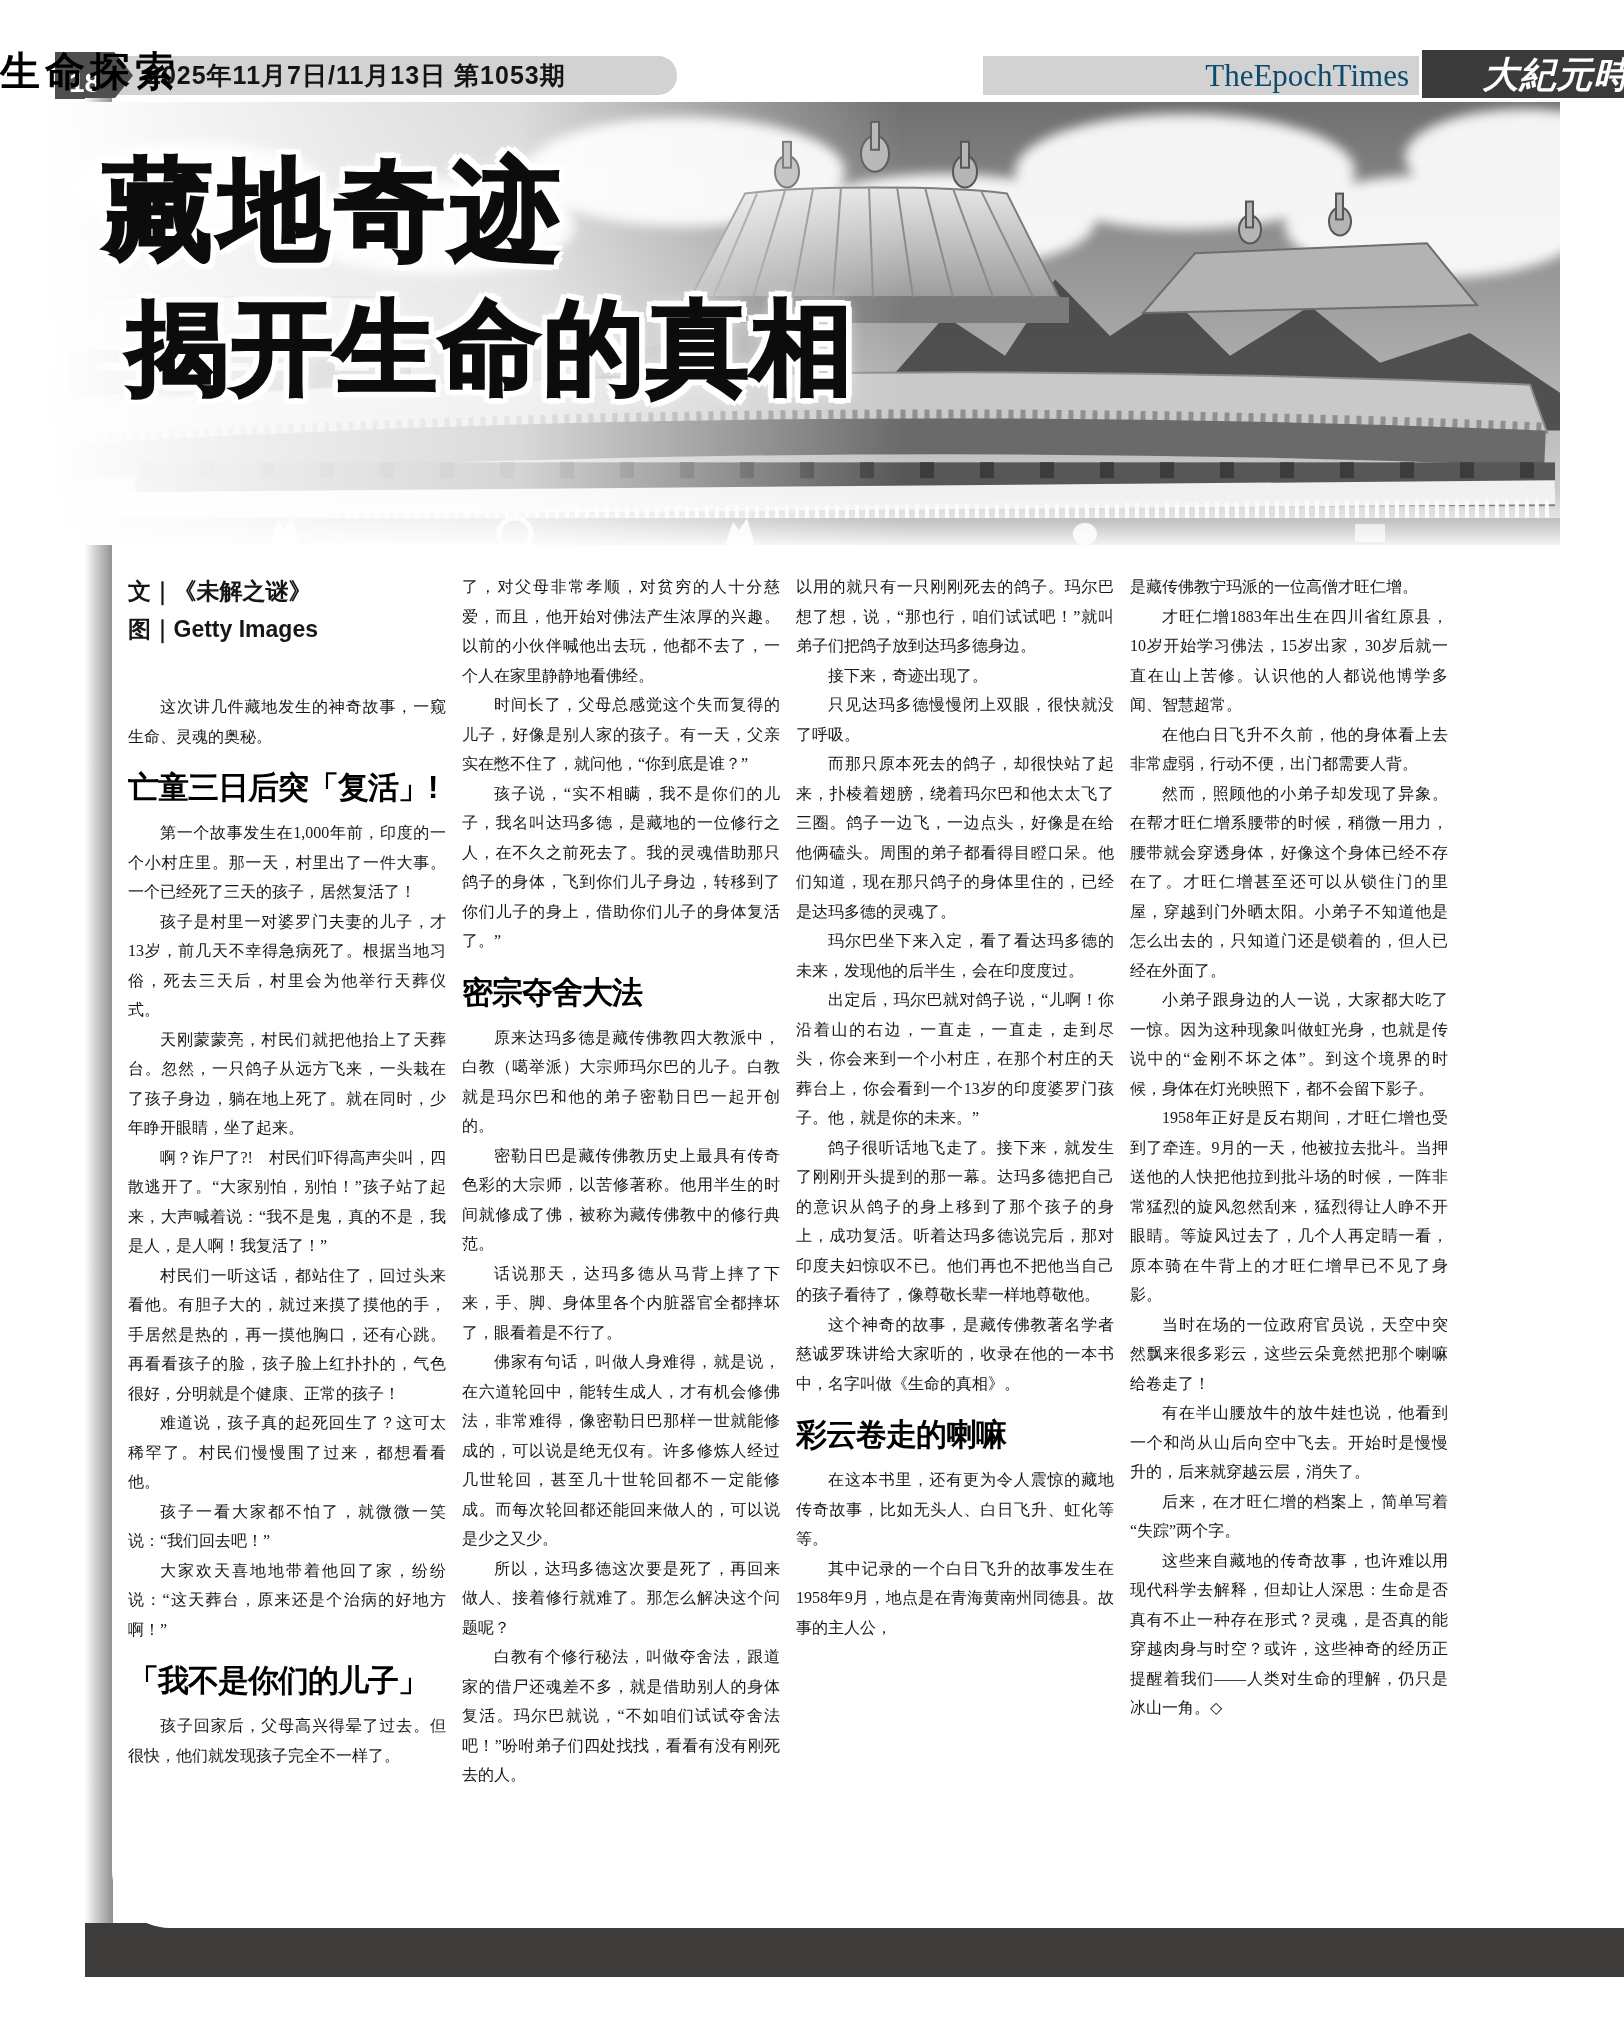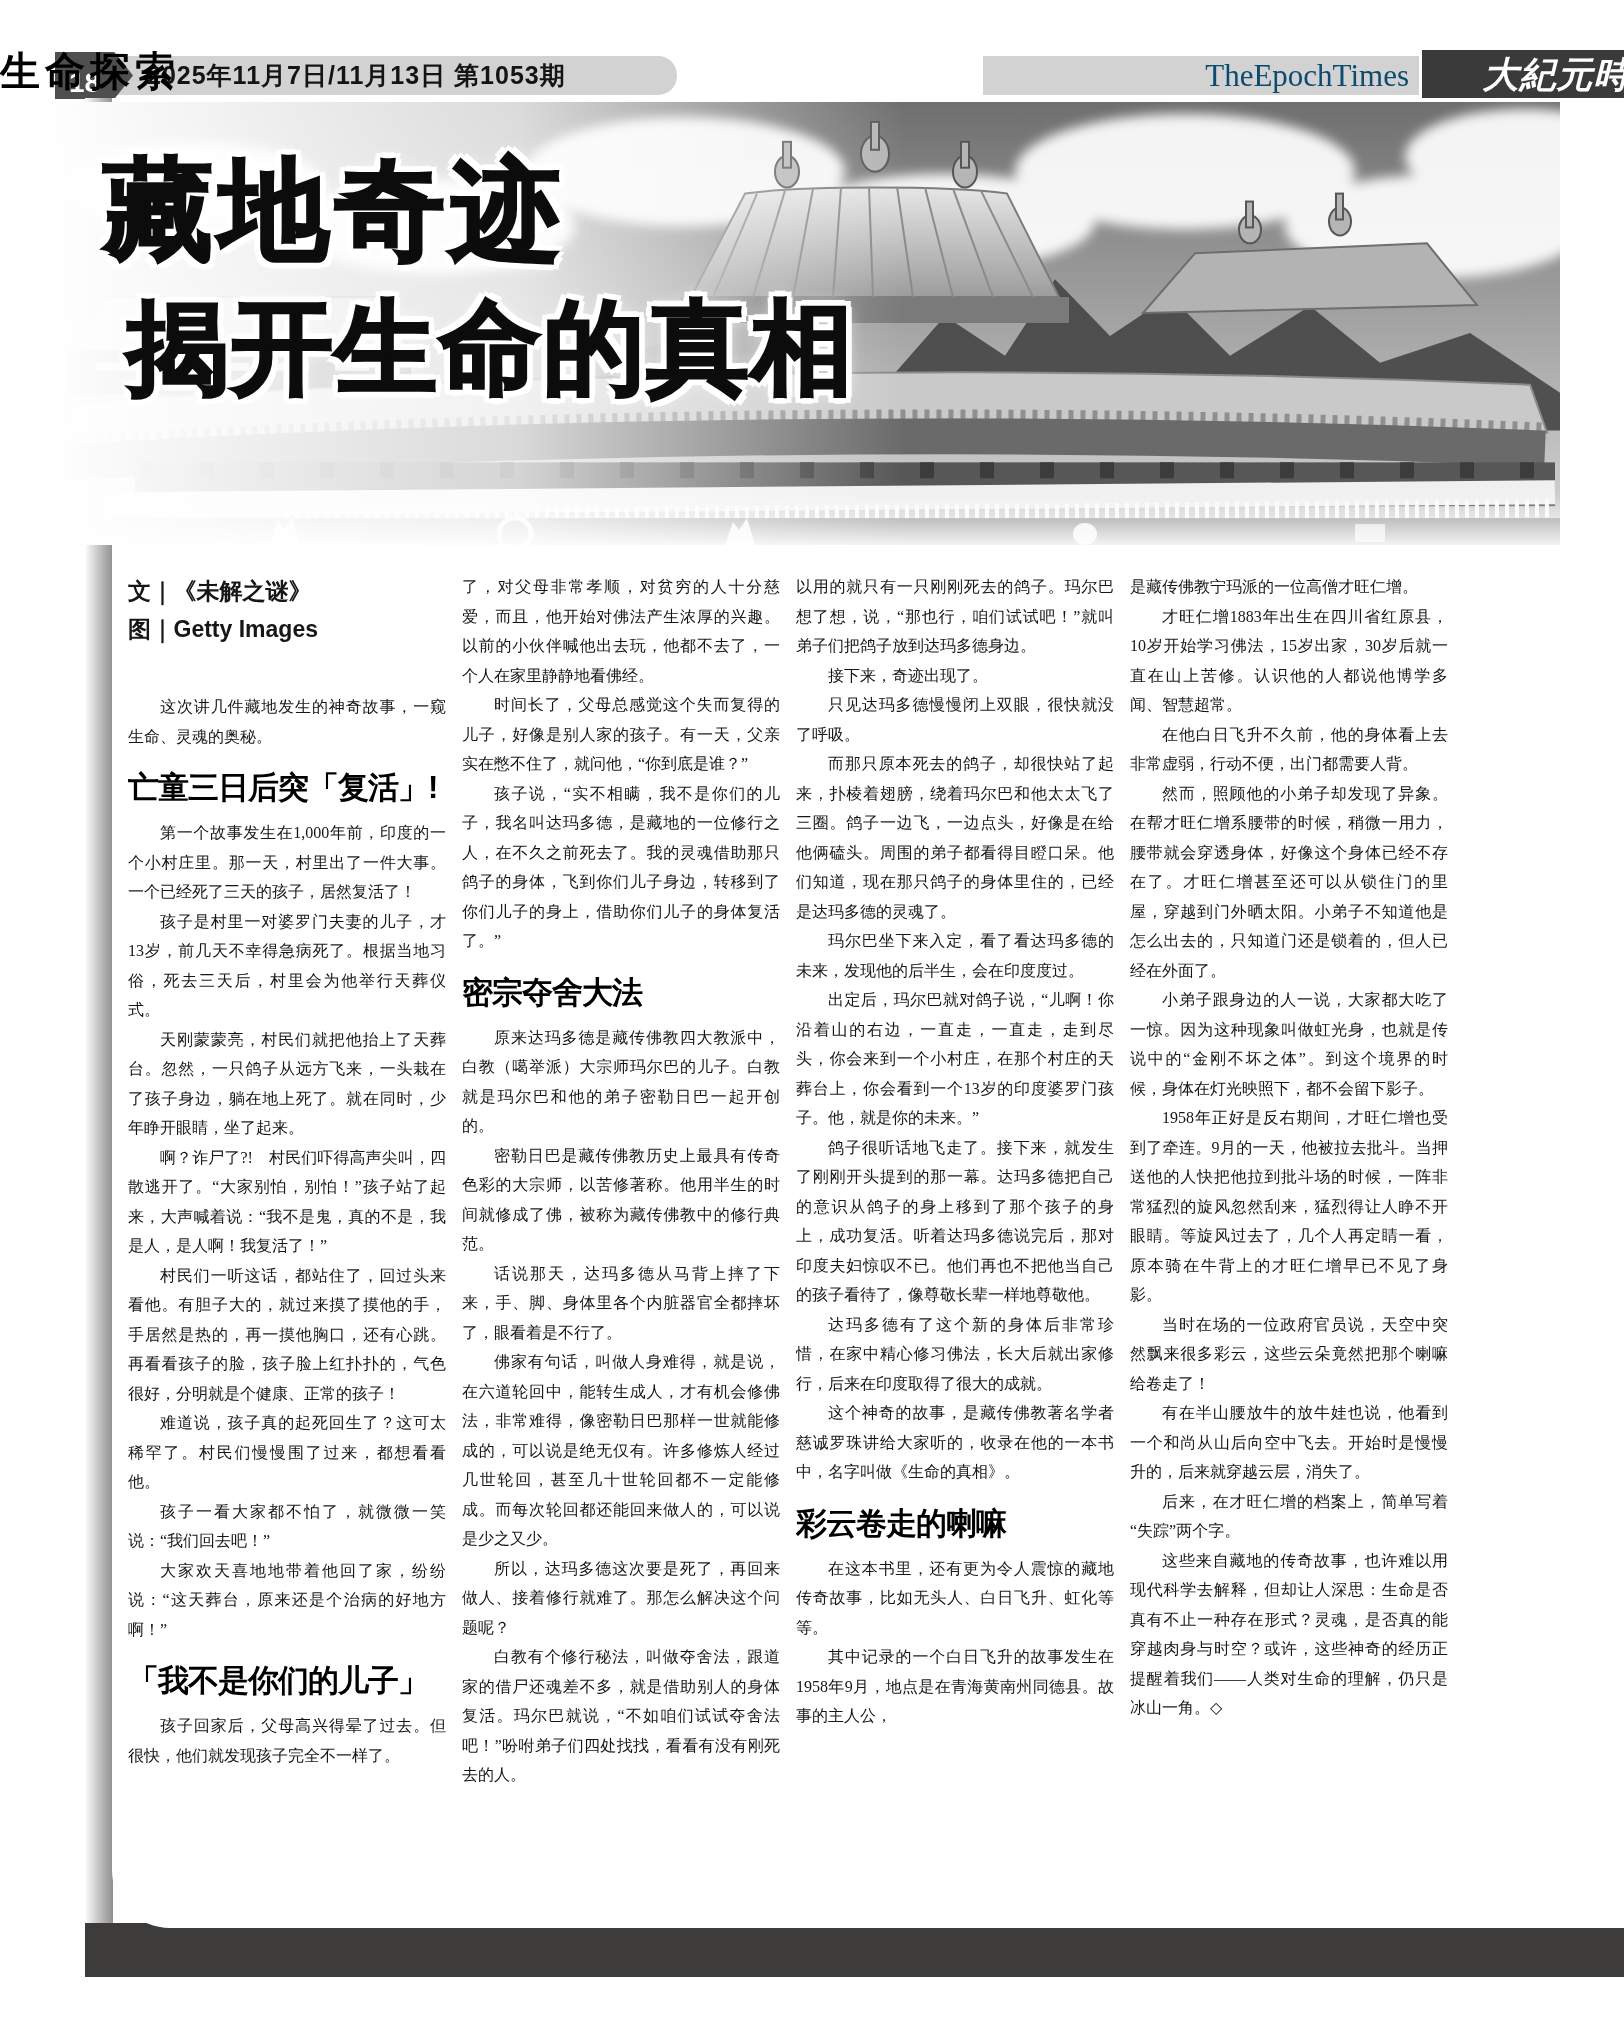--- a/index.html
+++ b/index.html
@@ -260,21 +260,20 @@
         <p class="body-p">白教有个修行秘法，叫做夺舍法，跟道家的借尸还魂差不多，就是借助别人的身体复活。玛尔巴就说，“不如咱们试试夺舍法吧！”吩咐弟子们四处找找，看看有没有刚死去的人。</p>
       </div>
     <div class="col">
         <p class="body-p noindent">以用的就只有一只刚刚死去的鸽子。玛尔巴想了想，说，“那也行，咱们试试吧！”就叫弟子们把鸽子放到达玛多德身边。</p>
         <p class="body-p">接下来，奇迹出现了。</p>
         <p class="body-p">只见达玛多德慢慢闭上双眼，很快就没了呼吸。</p>
         <p class="body-p">而那只原本死去的鸽子，却很快站了起来，扑棱着翅膀，绕着玛尔巴和他太太飞了三圈。鸽子一边飞，一边点头，好像是在给他俩磕头。周围的弟子都看得目瞪口呆。他们知道，现在那只鸽子的身体里住的，已经是达玛多德的灵魂了。</p>
         <p class="body-p">玛尔巴坐下来入定，看了看达玛多德的未来，发现他的后半生，会在印度度过。</p>
         <p class="body-p">出定后，玛尔巴就对鸽子说，“儿啊！你沿着山的右边，一直走，一直走，走到尽头，你会来到一个小村庄，在那个村庄的天葬台上，你会看到一个13岁的印度婆罗门孩子。他，就是你的未来。”</p>
         <p class="body-p">鸽子很听话地飞走了。接下来，就发生了刚刚开头提到的那一幕。达玛多德把自己的意识从鸽子的身上移到了那个孩子的身上，成功复活。听着达玛多德说完后，那对印度夫妇惊叹不已。他们再也不把他当自己的孩子看待了，像尊敬长辈一样地尊敬他。</p>
-        <p class="body-p">达玛多德有了这个新的身体后非常珍惜，在家中精心修习佛法，长大后就出家修行，后来在印度取得了很大的成就。</p>
         <p class="body-p">这个神奇的故事，是藏传佛教著名学者慈诚罗珠讲给大家听的，收录在他的一本书中，名字叫做《生命的真相》。</p>
         <h3 class="col-heading">彩云卷走的喇嘛</h3>
         <p class="body-p">在这本书里，还有更为令人震惊的藏地传奇故事，比如无头人、白日飞升、虹化等等。</p>
         <p class="body-p">其中记录的一个白日飞升的故事发生在1958年9月，地点是在青海黄南州同德县。故事的主人公，</p>
       </div>
     <div class="col">
         <p class="body-p noindent">是藏传佛教宁玛派的一位高僧才旺仁增。</p>
         <p class="body-p">才旺仁增1883年出生在四川省红原县，10岁开始学习佛法，15岁出家，30岁后就一直在山上苦修。认识他的人都说他博学多闻、智慧超常。</p>
         <p class="body-p">在他白日飞升不久前，他的身体看上去非常虚弱，行动不便，出门都需要人背。</p>
         <p class="body-p">然而，照顾他的小弟子却发现了异象。在帮才旺仁增系腰带的时候，稍微一用力，腰带就会穿透身体，好像这个身体已经不存在了。才旺仁增甚至还可以从锁住门的里屋，穿越到门外晒太阳。小弟子不知道他是怎么出去的，只知道门还是锁着的，但人已经在外面了。</p>

